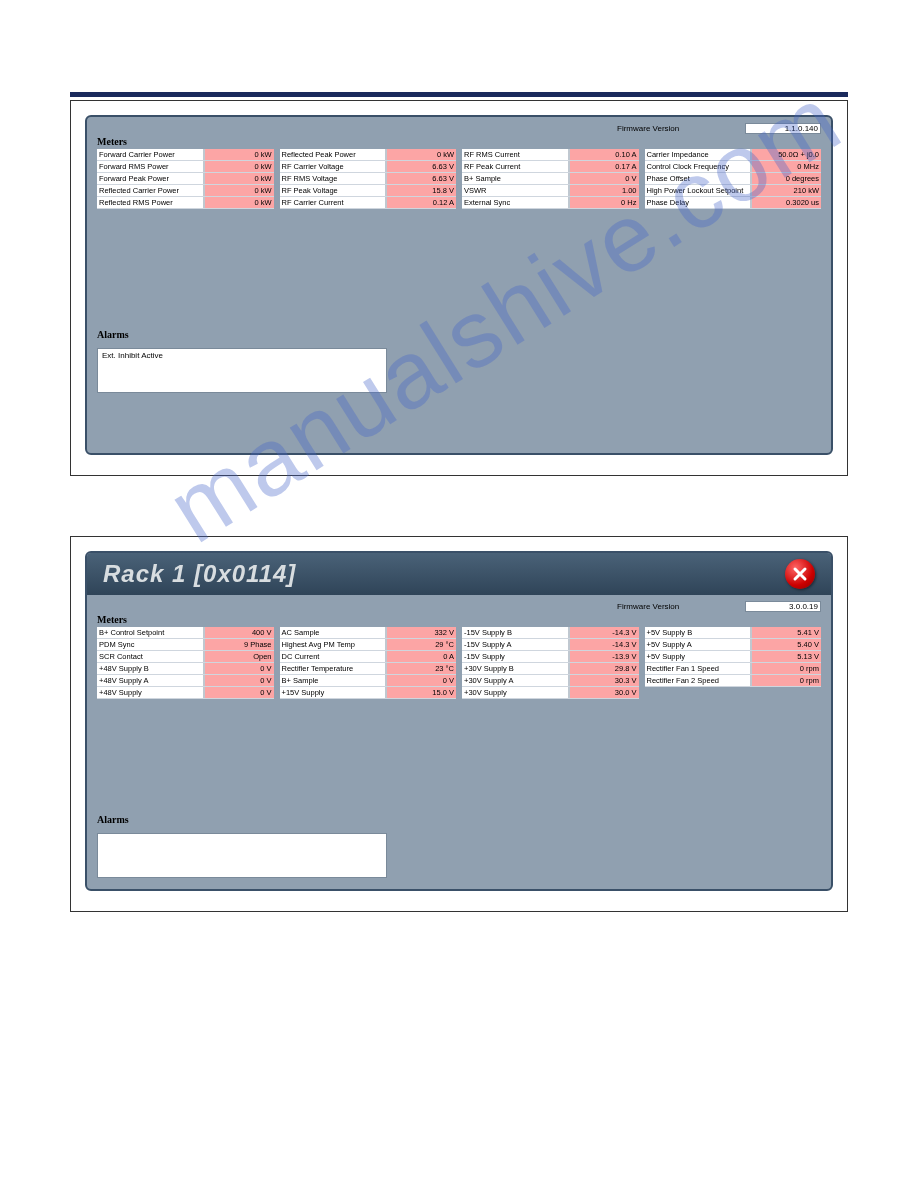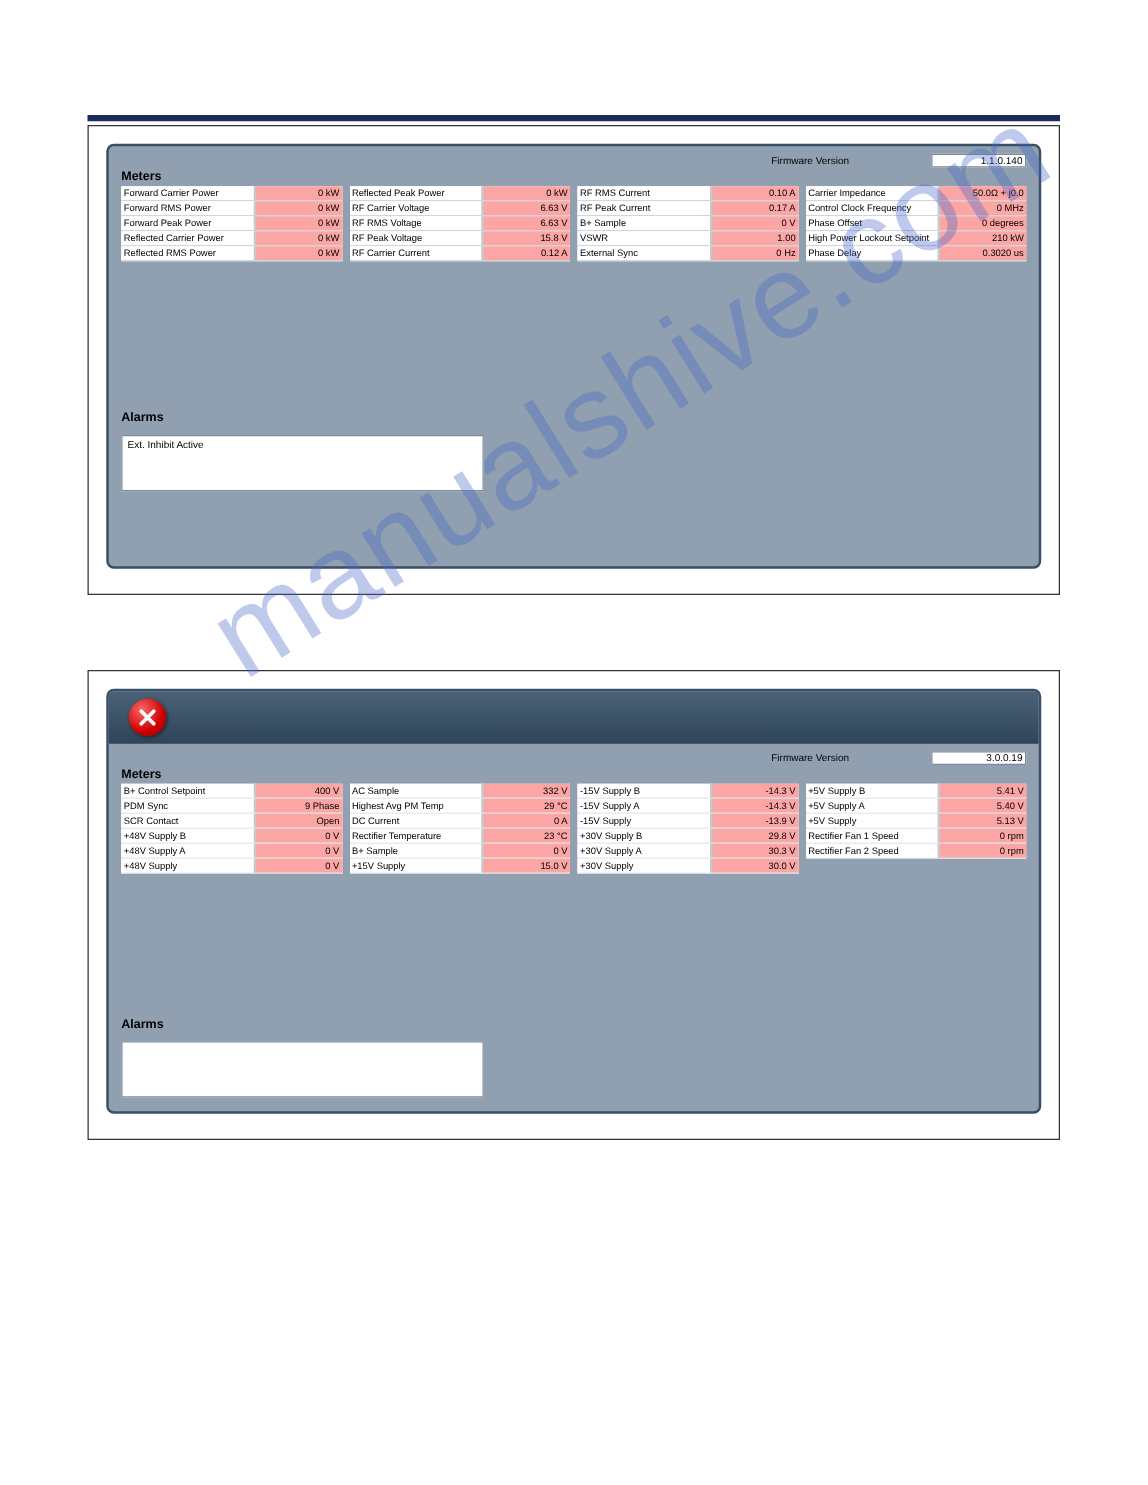--- a/index.html
+++ b/index.html
@@ -84,20 +84,21 @@
     width: 76px;
     background: #fff;
     border: 1px solid #7a8a9a;
     text-align: right;
     padding: 0 2px;
   }
   .section-label {
     font-weight: bold;
     font-size: 10px;
     margin: 2px 0;
+    font-family: Liberation Serif, serif;
   }
   .meter-grid {
     display: grid;
     grid-template-columns: 1fr 1fr 1fr 1fr;
     gap: 2px 6px;
     background: transparent;
   }
   .meter-col .row {
     display: flex;
     border-bottom: 1px solid #cfd6de;
@@ -256,20 +257,21 @@
           <span>Ext. Inhibit Active</span>
         </div>
       </div>
     </div>
   </div>
 </div>
 
 <div class="fig" style="position:relative">
   <div class="panel">
     <div class="panel-header">
+      <span>Rack 1 [0x0114]</span>
       <div class="close-btn">
         <svg width="16" height="16" viewBox="0 0 16 16">
             <path d="M3 3 L13 13 M13 3 L3 13" stroke="#fff" stroke-width="3" stroke-linecap="round"></path>
           </svg>
       </div>
     </div>
     <div class="panel-body">
       <div class="fw-row">
         <span class="fw-label">Firmware Version</span>
         <span class="fw-val">3.0.0.19</span>

